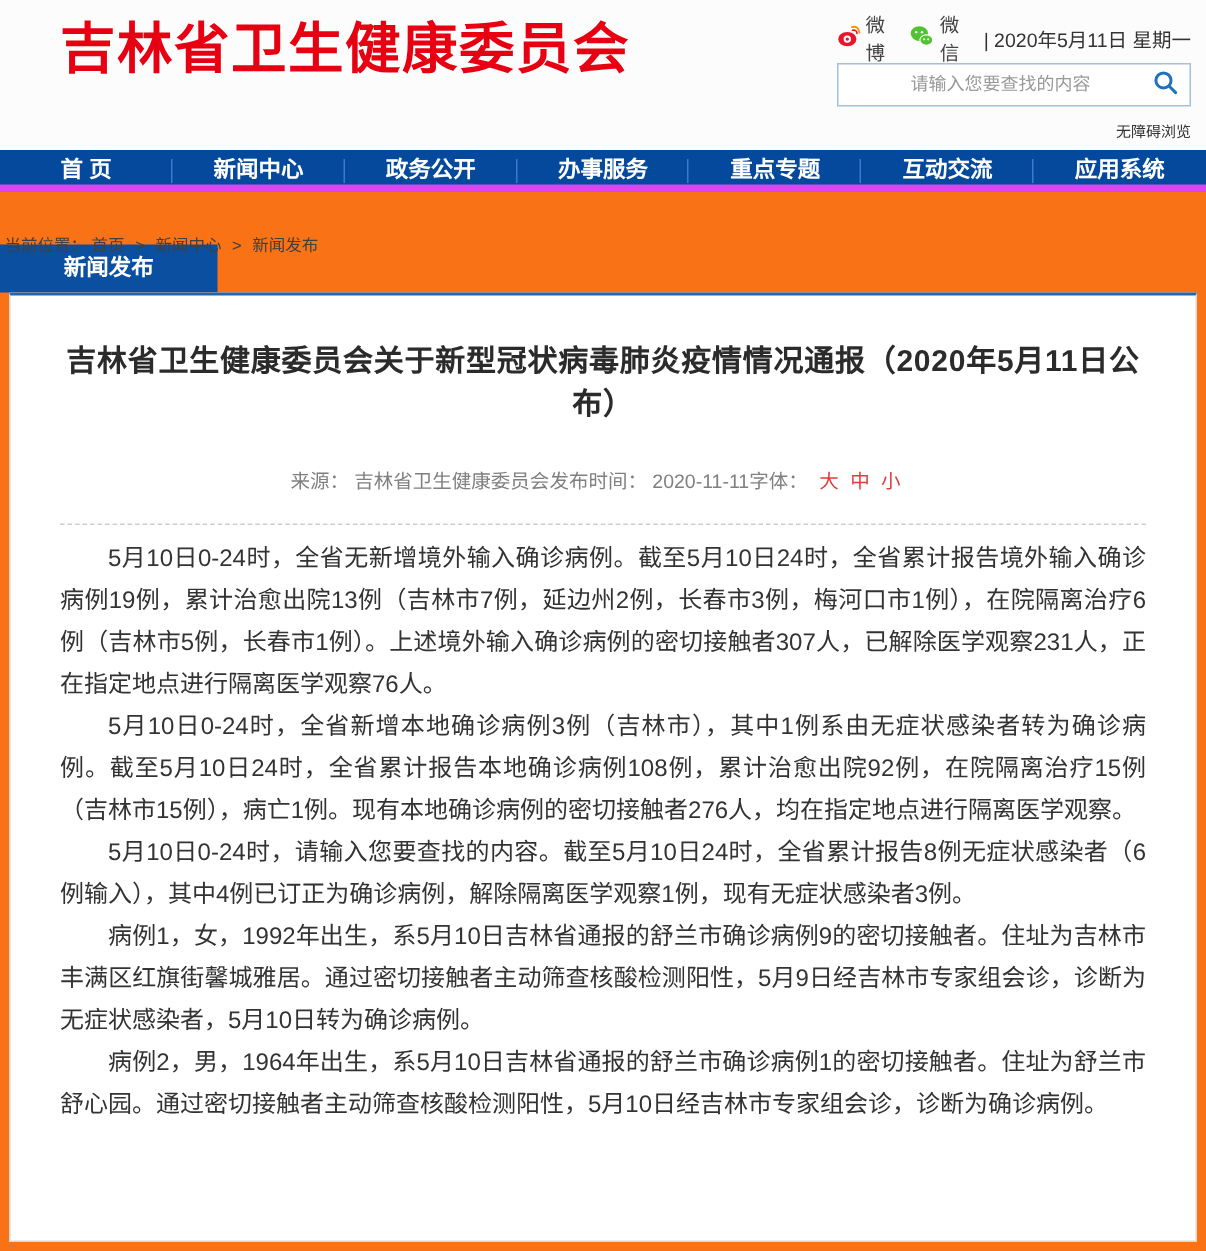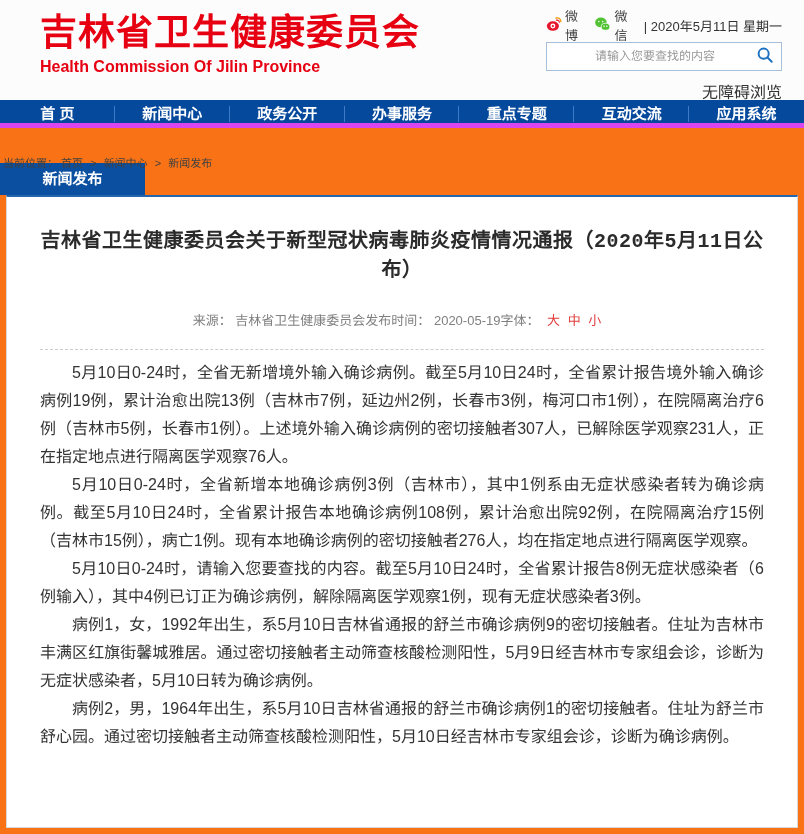--- a/index.html
+++ b/index.html
@@ -8,69 +8,68 @@
     width: 804px; height: 834px; overflow: hidden;
     font-family: "Liberation Sans", "DejaVu Sans", sans-serif;
   }
   .page { width: 804px; height: 834px; position: relative; background: #f97316; }
 
   
   .header { position: relative; height: 100px; background: #fcfcfc; }
   .logo { position: absolute; left: 40px; top: 12px; }
   .logo-cn { font-size: 37px; font-weight: 900; color: #e60012; letter-spacing: 1px; line-height: 1.15; }
   .logo-en { font-size: 16px; font-weight: bold; color: #e60012; margin-top: 3px; letter-spacing: 0px; }
-  .header-right { position: absolute; right: 22px; top: 16px; width: 236px; }
+  .header-right { position: absolute; right: 10px; top: 16px; width: 236px; }
   .social-row { display: flex; align-items: center; font-size: 13px; color: #444; height: 18px; }
   .social-item { display: flex; align-items: center; cursor: pointer; margin-right: 12px; }
   .social-item svg { margin-right: 3px; }
   .date { margin-left: auto; color: #333; white-space: nowrap; }
   .search-box { margin-top: 8px; height: 29px; border: 1px solid #a4c0da; background: #fff;
                 display: flex; align-items: center; padding: 0 7px; }
   .search-box input { flex: 1; border: none; outline: none; font-size: 12px; color: #333; background: transparent;
                       font-family: Liberation Serif, serif; text-align: center; }
   .search-box input::placeholder { color: #999; }
   .search-btn { background: none; border: none; cursor: pointer; display: flex; align-items: center; padding: 0; }
-  .accessibility { text-align: right; font-size: 16px; color: #333; margin-top: 8px; cursor: pointer; }
+  .accessibility { text-align: right; font-size: 10px; color: #333; margin-top: 8px; cursor: pointer; }
 
   
   .nav { display: flex; height: 28px; background: #05499c; border-bottom: 5px solid #d946ef; }
   .nav-item { flex: 1; color: #fff; font-weight: bold; font-size: 15px; text-align: center;
               line-height: 28px; position: relative; cursor: pointer; text-decoration: none; }
   .nav-item:not(:last-child)::after { content: ""; position: absolute; right: 0; top: 6px;
               width: 1px; height: 16px; background: #3d7ac8; }
 
   
   .breadcrumb { padding: 26px 0 0 3px; font-size: 11px; color: #404040; height: 28px; }
   .breadcrumb a { color: #404040; text-decoration: none; cursor: pointer; }
   .crumb-sep { margin: 0 4px; }
   .tab-row { margin-top: 7px; }
   .tab { width: 145px; height: 32px; background: #0b4fa0; color: #fff; font-weight: bold;
          font-size: 15px; text-align: center; line-height: 32px; cursor: pointer; }
 
   
   .content { margin: 0 6px; width: 792px; border: 1px solid #d8d8d8; border-top: 2px solid #2465ab;
              background: #fff; padding: 27px 33px 10px; min-height: 633px; }
-  .article-title { text-align: center; font-size: 20px; font-weight: bold; color: #2b2b2b; letter-spacing: 0.5px; font-family: Liberation Mono, monospace; }
+  .article-title { text-align: center; font-size: 20px; font-weight: bold; color: #2b2b2b; letter-spacing: 0.5px; }
   .meta { display: flex; justify-content: center; padding: 0 100px 0 90px; margin-top: 28px;
           font-size: 13px; color: #808080; }
   .meta-item { white-space: nowrap; }
   .font-sizes span { color: #e13c3c; cursor: pointer; margin-left: 4px; }
   .dotted { border-bottom: 1px dashed #ccc; margin-top: 20px; }
   .article-body { margin-top: 9px; font-size: 16px; line-height: 28px; color: #333; text-align: justify; }
   .article-body p { text-indent: 2em; }
 </style>
 </head>
 <body>
 
 <div class="page">
 
   <div class="header">
     <div class="logo">
       <div class="logo-cn">吉林省卫生健康委员会</div>
-      <div class="logo-en">Health Commission Of Jilin Province</div>
     </div>
 
     <div class="header-right">
       <div class="social-row">
         <span class="social-item">
           <span>
             <svg width="16" height="16" viewBox="0 0 20 20">
               <path d="M12.5 2.5 q5.5 -1.2 6.2 4.6" stroke="#f39800" fill="none" stroke-width="1.6" stroke-linecap="round"></path>
               <path d="M13 5.2 q3.2 -0.6 3.7 2.6" stroke="#e6162d" fill="none" stroke-width="1.4" stroke-linecap="round"></path>
               <ellipse cx="8.6" cy="12.6" rx="7.6" ry="5.9" fill="#e6162d"></ellipse>
@@ -138,21 +137,21 @@
   <div class="content">
     <h1 class="article-title">吉林省卫生健康委员会关于新型冠状病毒肺炎疫情情况通报（2020年5月11日公布）</h1>
 
     <div class="meta">
       <span class="meta-item">
         <span>来源：</span>
         <span>吉林省卫生健康委员会</span>
       </span>
       <span class="meta-item">
         <span>发布时间：</span>
-        <span>2020-05-19</span>
+        <span>2020-11-11</span>
       </span>
       <span class="meta-item font-sizes">
         <span style="color:#808080; margin-left:0;">字体：</span>
         <span>大</span>
         <span>中</span>
         <span>小</span>
       </span>
     </div>
 
     <div class="dotted"></div>

